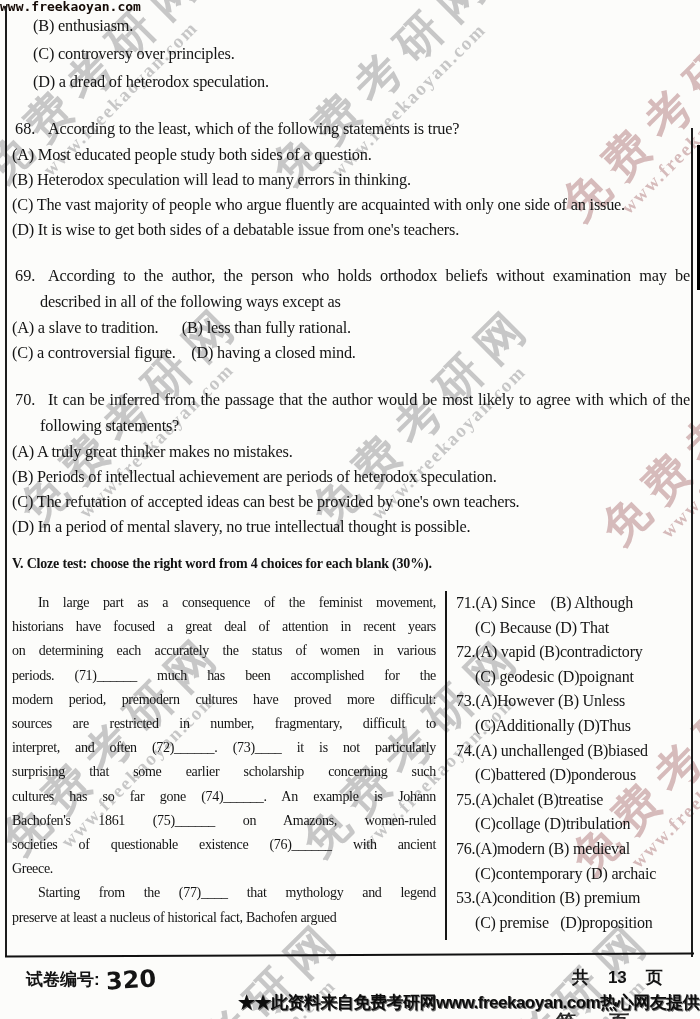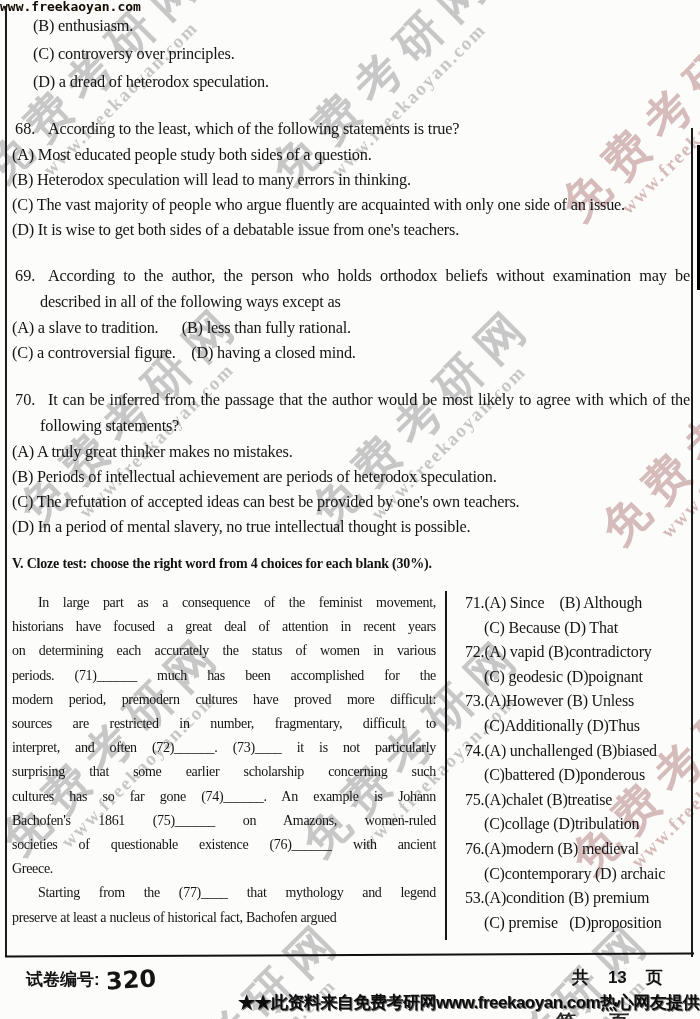--- a/index.html
+++ b/index.html
@@ -58,21 +58,21 @@
     font-size:14px;font-weight:bold;letter-spacing:-0.2px;white-space:nowrap;
   }
   
   .cloze-cols{display:flex;margin-top:19px;}
   .cloze-left{width:424px;font-size:14px;}
   .cloze-left .pl{line-height:24.2px;white-space:nowrap;letter-spacing:-0.3px;}
   .para .pl:not(:last-child){text-align:justify;text-align-last:justify;}
   .para .pl:first-child{text-indent:26px;}
   .para2{margin-top:0;}
   .cloze-divider{width:2px;background:#161616;margin-left:9px;height:349px;}
-  .cloze-right{flex:1;padding-left:18px;font-size:16px;}
+  .cloze-right{flex:1;padding-left:9px;font-size:16px;}
   .cloze-right .ol{line-height:24.6px;white-space:pre;letter-spacing:-0.2px;}
   
   .paper-no{position:absolute;left:26px;top:966px;z-index:3;font-size:17px;font-weight:bold;
     font-family:"Liberation Sans",sans-serif;}
   .paper-no-value{display:inline-block;font-size:24px;font-weight:bold;transform:rotate(-4deg);
     font-family:"DejaVu Sans",sans-serif;vertical-align:-3px;margin-left:6px;}
   .total-pages{position:absolute;left:572px;top:966px;z-index:3;font-size:17px;font-weight:bold;white-space:pre;
     font-family:"Liberation Sans",sans-serif;text-align:right;}
   .page-line{position:absolute;left:556px;top:1009px;z-index:2;font-size:20px;font-weight:bold;color:#2a2a2a;white-space:pre;
     font-family:"Liberation Sans",sans-serif;}

